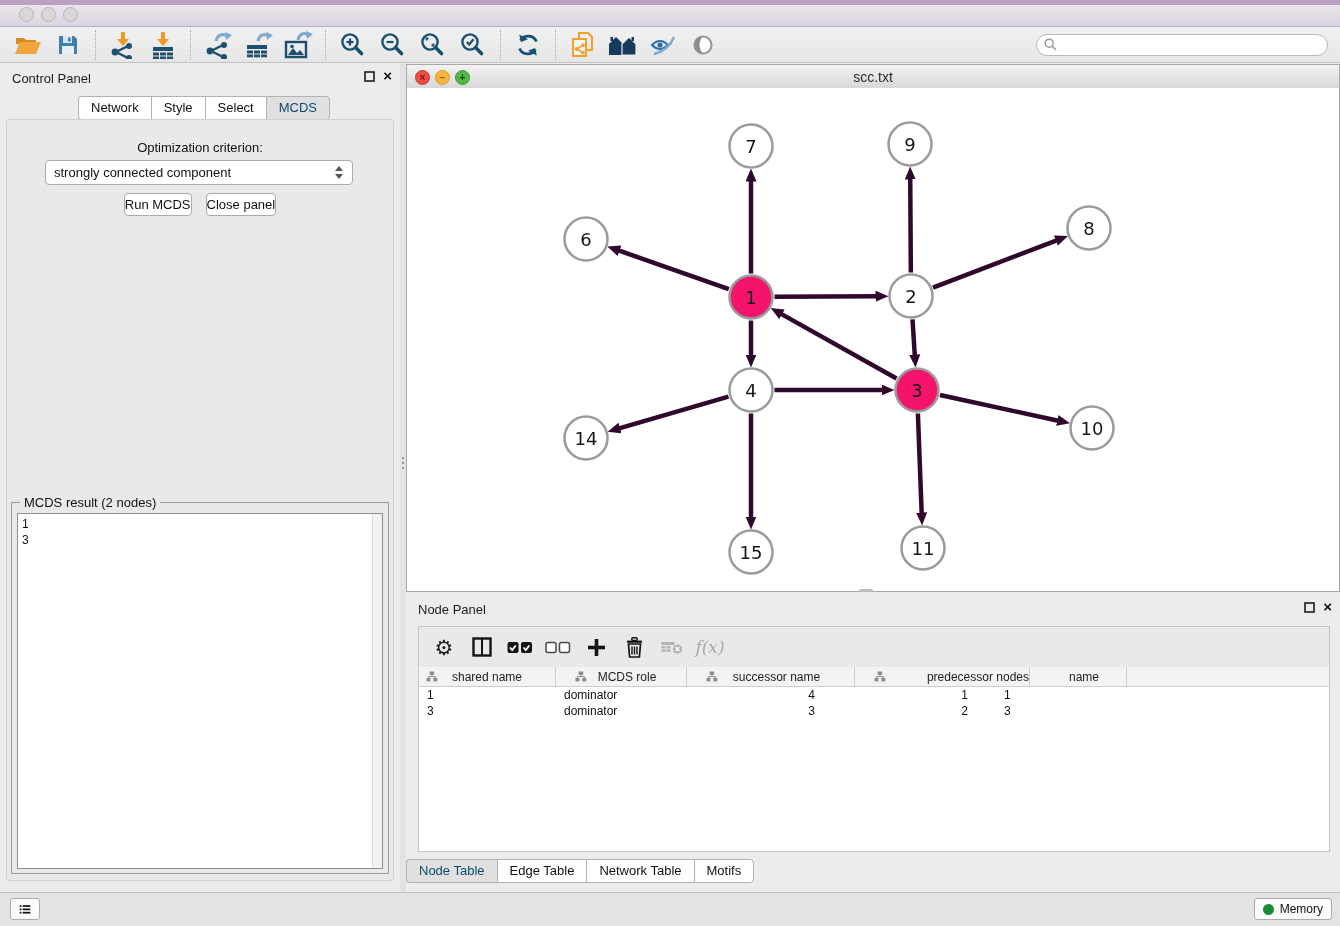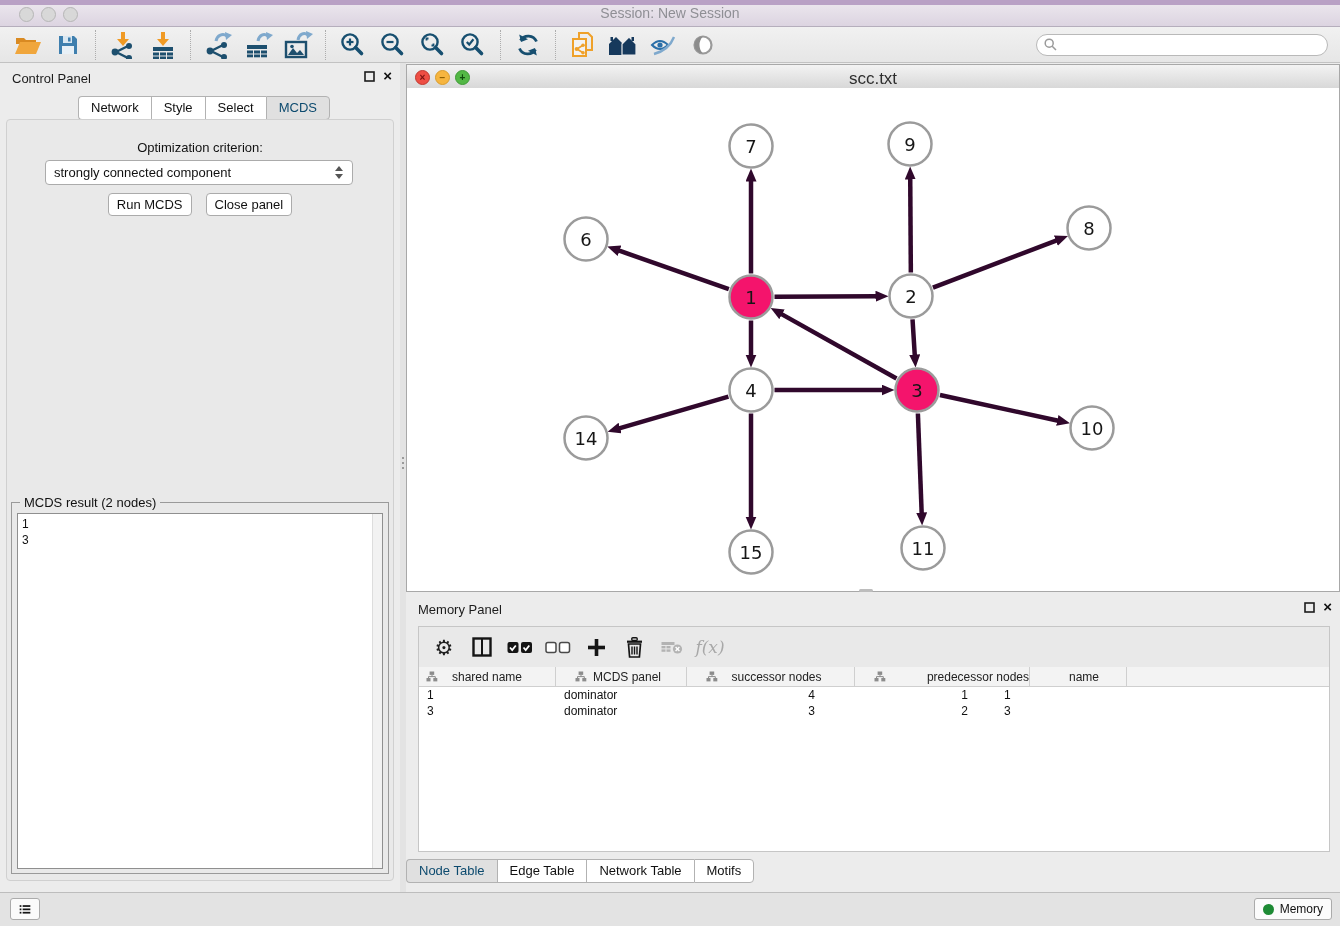--- a/index.html
+++ b/index.html
@@ -36,37 +36,37 @@
   .tabseg:first-child{border-radius:4px 0 0 4px;}
   .tabseg:last-child{border-right:1px solid #b2b2b2;border-radius:0 4px 4px 0;}
   .tabseg.sel{background:#e0e0e0;color:#0c4a6e;}
   #cp-content{position:absolute;left:6px;right:6px;top:56px;height:760px;background:#e9e9e9;
     border:1px solid #d0d0d0;border-radius:4px;}
   #opt-label{position:absolute;left:0;right:0;top:20px;text-align:center;font-size:13px;}
   #opt-select{position:absolute;left:38px;right:40px;top:40px;height:23px;background:#fff;border:1px solid #ababab;
     border-radius:4px;display:flex;align-items:center;padding:0 8px;font-size:13px;}
   #opt-select .stepper{margin-left:auto;}
   .pbtn{height:21px;background:#fff;border:1px solid #ababab;border-radius:4px;font-size:13px;
-    padding:0 8px;display:flex;align-items:center;}
+    padding:0 0;display:flex;align-items:center;}
   #btnrow{position:absolute;left:0;right:0;top:73px;display:flex;justify-content:center;gap:14px;}
   #result-group{position:absolute;left:4px;right:4px;top:376px;bottom:6px;border:1px solid #9a9a9a;margin-top:6px;}
   #result-group .gtitle{position:absolute;left:8px;top:-8px;background:#e9e9e9;padding:0 4px;font-size:13px;}
   #result-text{position:absolute;left:5px;right:5px;top:10px;bottom:4px;background:#fff;border:1px solid #8f8f8f;
     font-size:12px;padding:2px 4px;line-height:16px;overflow:hidden;}
   #result-text .vsb{position:absolute;top:0;right:0;width:9px;height:100%;background:#f2f2f2;border-left:1px solid #ddd;}
 
   
   #vsplit{left:400px;top:63px;width:6px;height:829px;background:#e3e3e3;}
   .gripv{position:absolute;left:2px;width:2px;height:2px;background:#9a9a9a;}
 
   
   #netwin{left:406px;top:64px;width:934px;height:528px;border:1px solid #a8a8a8;box-sizing:border-box;background:#fff;}
   #net-titlebar{position:absolute;left:0;top:0;right:0;height:23px;
     background:linear-gradient(180deg,#f3f3f3,#d8d8d8);border-bottom:1px solid #a8a8a8;}
-  #net-titlebar .title{position:absolute;left:0;right:0;top:4px;text-align:center;font-size:17px;color:#2e2e2e;}
+  #net-titlebar .title{position:absolute;left:0;right:0;top:4px;text-align:center;font-size:14px;color:#2e2e2e;}
   .mbtn{position:absolute;top:5px;width:13px;height:13px;border-radius:50%;font-size:10px;font-weight:700;
     display:flex;align-items:center;justify-content:center;line-height:1;}
   #net-canvas{position:absolute;left:0;top:23px;width:932px;height:503px;background:#fff;}
   #net-canvas svg text{font-family:"DejaVu Sans",sans-serif;font-size:18px;fill:#161616;}
   #hgrip{position:absolute;left:452px;bottom:-1px;width:14px;height:3px;background:#bdbdbd;border-radius:2px;}
 
   
   #table-panel{left:406px;top:594px;width:934px;height:296px;background:#ececec;}
   #tp-inset{position:absolute;left:12px;right:10px;top:32px;height:224px;background:#fff;border:1px solid #c6c6c6;}
   #tp-toolbar{position:absolute;left:0;right:0;top:0;height:40px;background:#e9e9e9;display:flex;align-items:center;
@@ -90,21 +90,20 @@
 </style>
 </head>
 <body>
 
 <div id="stage">
 
   <div id="titlebar" class="abs">
     <span class="tl" style="left:19px;"></span>
     <span class="tl" style="left:41px;"></span>
     <span class="tl" style="left:63px;"></span>
-    <div class="title">Session: New Session</div>
   </div>
 
   <div id="toolbar" class="abs">
     <span class="tbtn">
       <svg width="28" height="22" viewBox="0 0 28 22">
         <path d="M2 4 h8 l2 2 h10 v4 H2 Z" fill="#d98a22"></path>
         <path d="M1 20 L6 8 H27 L22 20 Z" fill="#f0a63c"></path>
       </svg>
       </span>
     <span class="tbtn">
@@ -392,21 +391,21 @@
               <text x="516" y="460" text-anchor="middle" dominant-baseline="central">11</text>
             </g>
           </g>
       </svg>
     </div>
     <span id="hgrip"></span>
   </div>
 
   <div id="table-panel" class="abs">
     <div class="panel-head">
-      <span class="ptitle">Memory Panel</span>
+      <span class="ptitle">Node Panel</span>
       <span class="wbtns">
         <svg width="11" height="11" viewBox="0 0 11 11">
           <rect x="1" y="1" width="9" height="9" fill="none" stroke="#1c1c1c" stroke-width="1.6"></rect>
           </svg>
         <span class="xglyph">×</span>
       </span>
     </div>
     <div id="tp-inset">
       <div id="tp-toolbar">
         <span class="ttbtn">
@@ -482,32 +481,32 @@
             </div>
             <div class="th" style="width: 119px;">
               <svg class="treeicon" width="12" height="11" viewBox="0 0 12 11">
                 <g fill="#8c8c8c">
                   <rect x="3.6" y="0.5" width="4.6" height="3.4"></rect>
                   <rect x="0.5" y="7" width="4" height="3.4"></rect>
                   <rect x="7.3" y="7" width="4" height="3.4"></rect>
                 </g>
                 <path d="M6 4 V5.6 M2.5 7 V5.6 H9.3 V7" stroke="#8c8c8c" stroke-width="1" fill="none"></path>
               </svg>
-              <span>MCDS panel</span>
+              <span>MCDS role</span>
             </div>
             <div class="th" style="width: 156px;">
               <svg class="treeicon" width="12" height="11" viewBox="0 0 12 11">
                 <g fill="#8c8c8c">
                   <rect x="3.6" y="0.5" width="4.6" height="3.4"></rect>
                   <rect x="0.5" y="7" width="4" height="3.4"></rect>
                   <rect x="7.3" y="7" width="4" height="3.4"></rect>
                 </g>
                 <path d="M6 4 V5.6 M2.5 7 V5.6 H9.3 V7" stroke="#8c8c8c" stroke-width="1" fill="none"></path>
               </svg>
-              <span>successor nodes</span>
+              <span>successor name</span>
             </div>
             <div class="th" style="width: 163px; justify-content: flex-end;">
               <svg class="treeicon" width="12" height="11" viewBox="0 0 12 11">
                 <g fill="#8c8c8c">
                   <rect x="3.6" y="0.5" width="4.6" height="3.4"></rect>
                   <rect x="0.5" y="7" width="4" height="3.4"></rect>
                   <rect x="7.3" y="7" width="4" height="3.4"></rect>
                 </g>
                 <path d="M6 4 V5.6 M2.5 7 V5.6 H9.3 V7" stroke="#8c8c8c" stroke-width="1" fill="none"></path>
               </svg>

